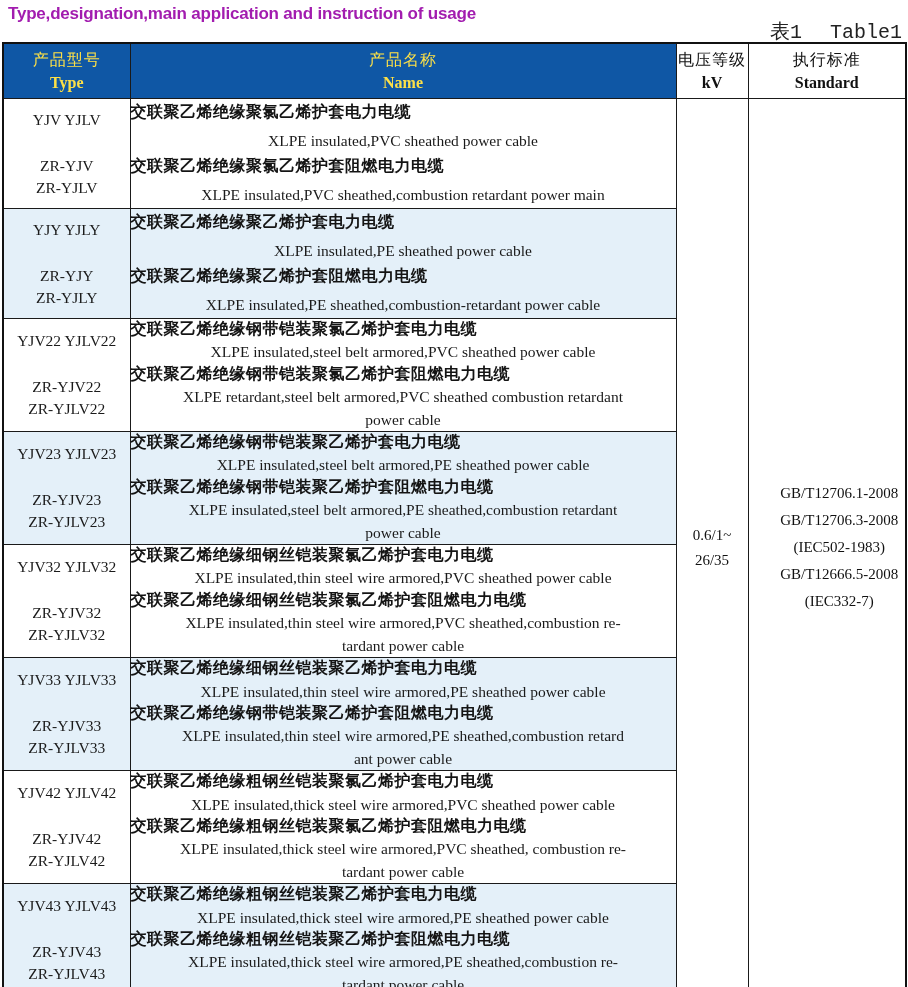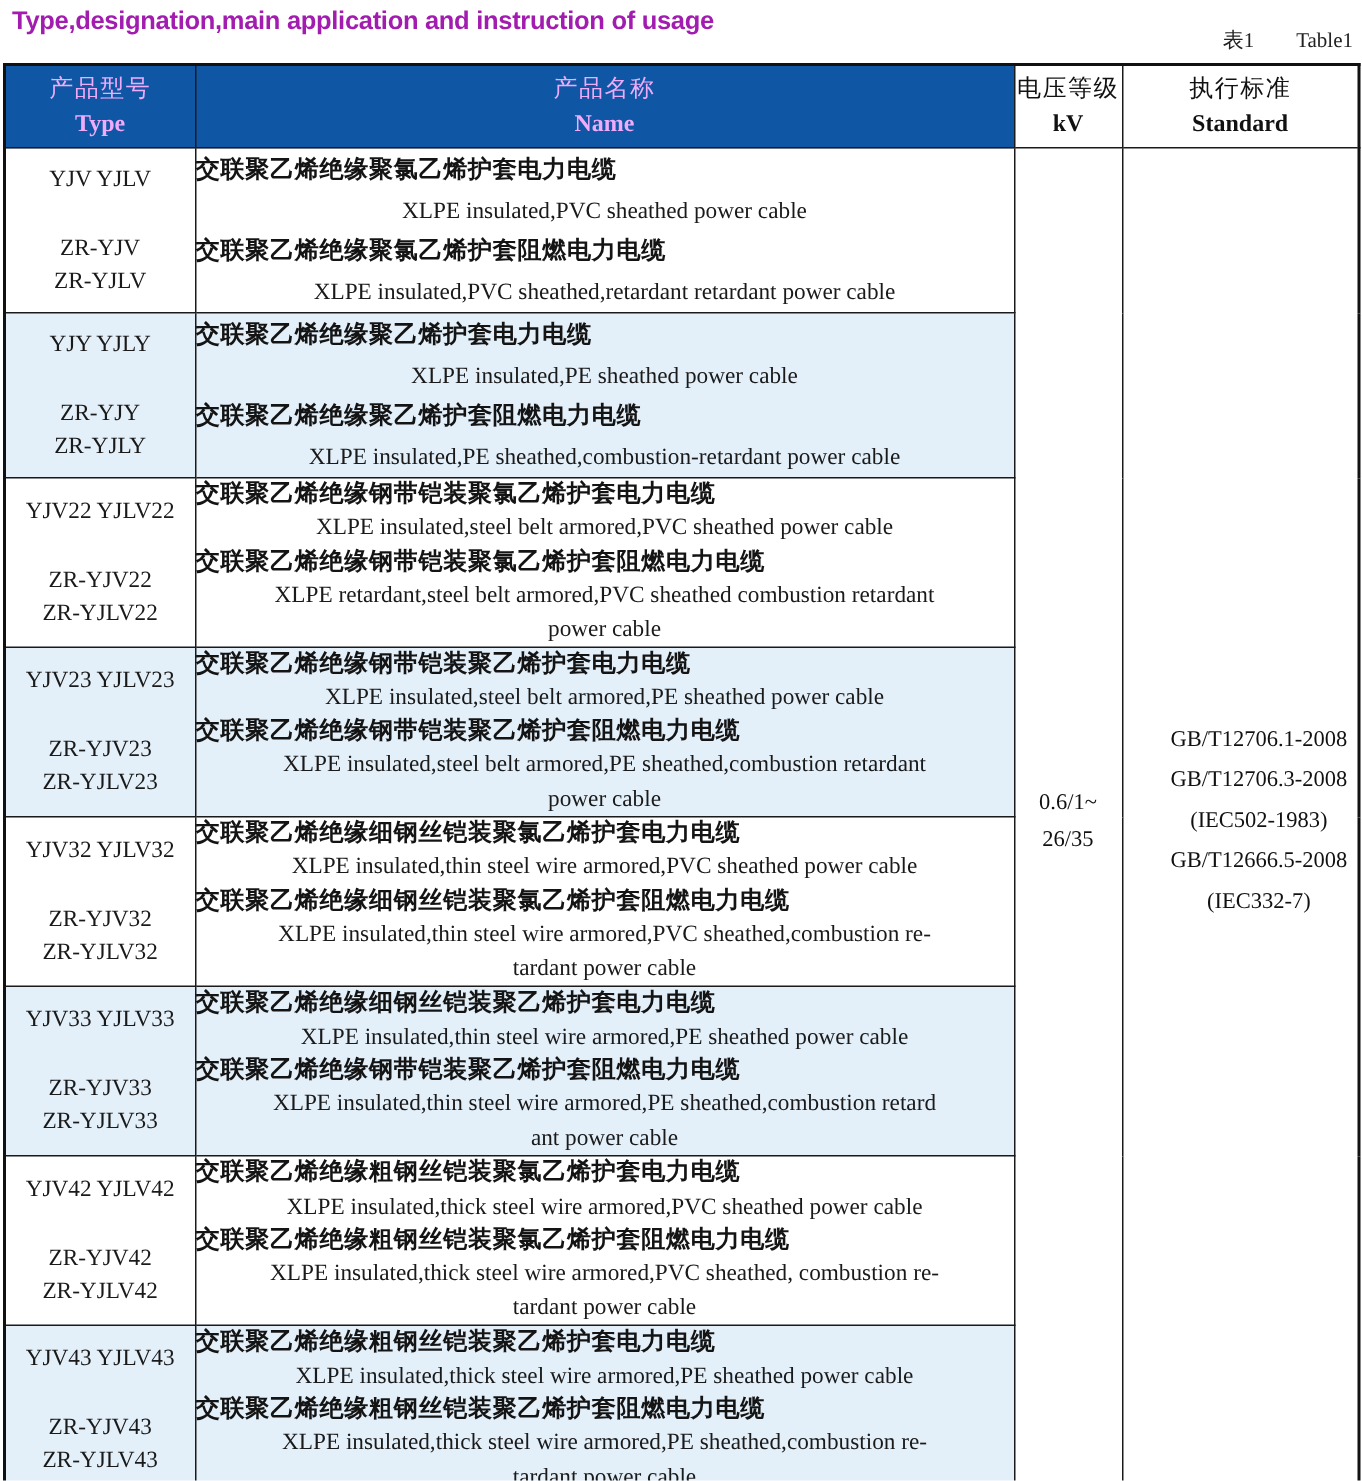--- a/index.html
+++ b/index.html
@@ -11,48 +11,48 @@
     color:#111;
     overflow:hidden;
   }
   .page-title{
     position:absolute;left:8px;top:4px;
     font-family:"Liberation Sans","DejaVu Sans",sans-serif;
     font-weight:bold;font-size:17px;letter-spacing:-0.2px;
   }
   .table-label{
     position:absolute;right:6px;top:18px;
-    font-family:Liberation Serif, serif;
-    font-size:14px;color:#222;text-align:center;
+    font-family:Liberation Mono, monospace;
+    font-size:20px;color:#222;text-align:center;
   }
   .table-label .gap{display:inline-block;width:28px;}
   table.main{
     position:absolute;left:2px;top:42px;
     border-collapse:collapse;table-layout:fixed;
     width:903px;
   }
   table.main td, table.main th{
     border:1.5px solid #1a1a1a;
     padding:0;vertical-align:middle;
   }
   table.main{border:2px solid #111;}
   tr.hdr th{height:54px;font-weight:normal;}
-  th.blue{color:#f0abfc;margin-top:48px;}
+  th.blue{color:#fde047;margin-top:48px;}
   th .h-zh{font-size:16px;line-height:23px;letter-spacing:1px;}
   th .h-en{font-size:16px;line-height:23px;font-weight:bold;}
   tr.body-row{height:110px;}
   td.type{
     text-align:center;font-size:15.5px;color:#1a1a1a;
   }
   td.type .tline{line-height:22px;}
   td.type .tgap{height:24px;}
   td.name{padding-left:13px;}
   .nwrap .zh{
     font-size:16px;font-weight:600;letter-spacing:0.5px;
-    white-space:nowrap;color:#141414;
+    white-space:nowrap;color:#141414;font-family:Liberation Mono, monospace;
   }
   .nwrap .en{font-size:15.5px;white-space:nowrap;color:#1a1a1a;text-align:center;}
   .nwrap div{line-height:22.4px;}
   .nwrap.loose div{line-height:27px;}
   td.kv{text-align:center;font-size:15px;background:#ffffff;}
   td.kv div{line-height:25px;}
   td.std{text-align:center;font-size:15px;background:#ffffff;}
   td.std div{line-height:27px;margin-left:25px;}
   td.shaded{background:var(--rowalt);}
   td.plain{background:#ffffff;}
@@ -97,21 +97,21 @@
           <div class="tline">YJV YJLV</div>
           <div class="tgap"></div>
           <div class="tline">ZR-YJV</div>
           <div class="tline">ZR-YJLV</div>
         </td>
         <td class="name plain">
           <div class="nwrap loose">
             <div class="zh">交联聚乙烯绝缘聚氯乙烯护套电力电缆</div>
             <div class="en">XLPE insulated,PVC sheathed power cable</div>
             <div class="zh">交联聚乙烯绝缘聚氯乙烯护套阻燃电力电缆</div>
-            <div class="en">XLPE insulated,PVC sheathed,retardant retardant power cable</div>
+            <div class="en">XLPE insulated,PVC sheathed,combustion retardant power main</div>
           </div>
         </td>
         <td class="kv" rowspan="8">
           <div>0.6/1~</div>
           <div>26/35</div>
         </td>
         <td class="std" rowspan="8">
           <div>GB/T12706.1-2008</div>
           <div>GB/T12706.3-2008</div>
           <div>(IEC502-1983)</div>

